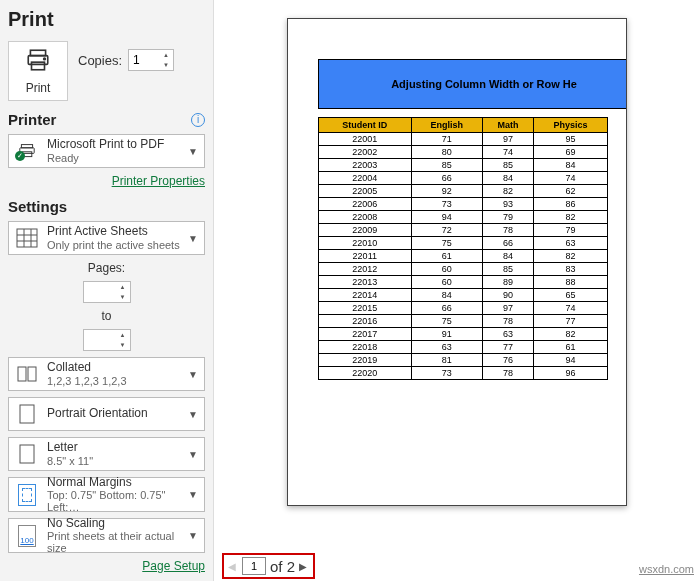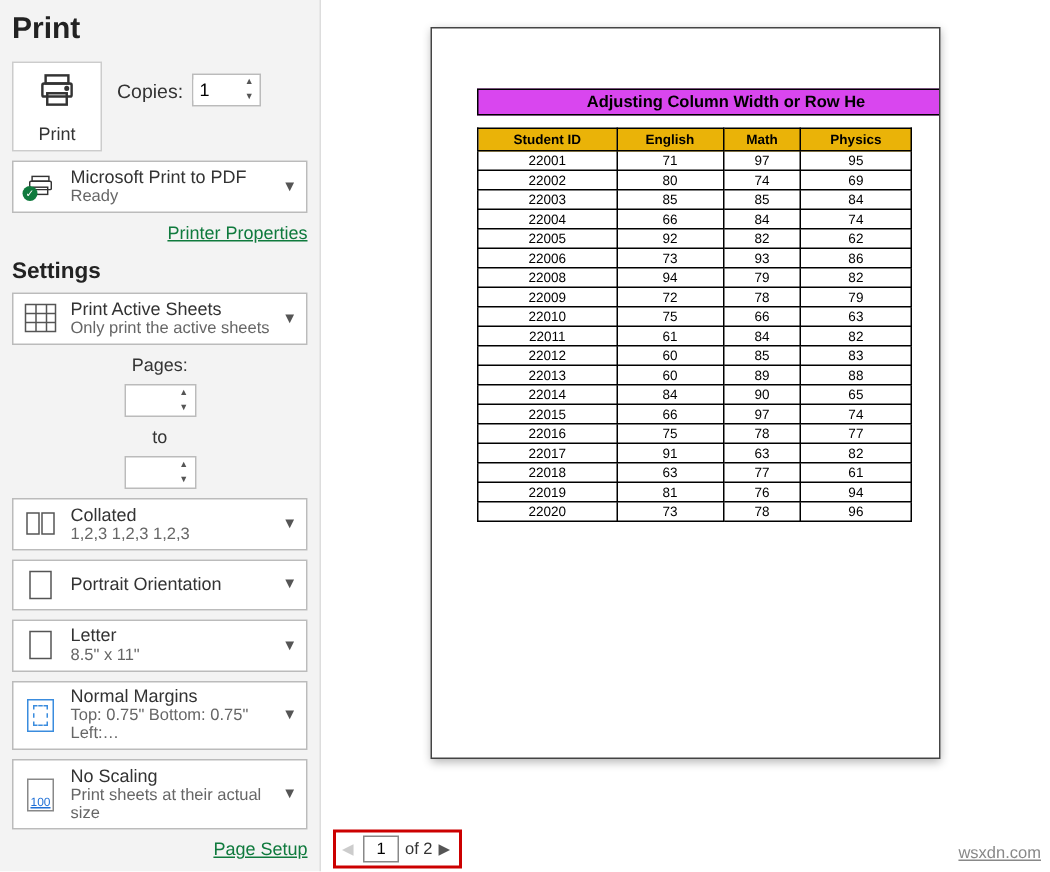--- a/index.html
+++ b/index.html
@@ -23,30 +23,30 @@
 .dropdown .text-slot { flex: 1; display: flex; flex-direction: column; line-height: 1.1; }
 .dropdown .line1 { font-size: 12px; color: #333; }
 .dropdown .line2 { font-size: 11px; color: #666; }
 .chev { font-size: 10px; color: #555; }
 .link { color: #0f7a3d; font-size: 12px; text-align: right; text-decoration: underline; cursor: pointer; }
 .pages-row { display: flex; align-items: center; gap: 6px; font-size: 12px; color:#333;flex-direction:column; }
 .pages-row .num-input { width: 48px; }
 .right-panel { flex: 1; background: #fff; position: relative; display:flex; flex-direction:column; }
 .preview-area { flex:1; display:flex; align-items:flex-start; justify-content:center; padding:18px 10px 0 10px; overflow:hidden; }
 .page { width: 340px; height: 488px; border: 1px solid #444; box-shadow: 0 2px 6px rgba(0,0,0,0.3); background:#fff; padding: 40px 0 20px 30px; overflow:hidden; }
-.sheet-title { background: #d946ef; color: #000; font-size: 11px; font-weight: 700; text-align:center; padding: 2px; border: 1px solid #000; width: 332px; }
+.sheet-title { background: #3b82f6; color: #000; font-size: 11px; font-weight: 700; text-align:center; padding: 18px; border: 1px solid #000; width: 332px; }
 .table { width: 290px; border-collapse: collapse; font-size: 9px; margin-top: 8px; }
 .table th { background: #eab308; border: 1px solid #000; padding: 2px 4px; font-weight:700; }
 .table td { border: 1px solid #000; padding: 1px 4px; text-align:center; }
 .pager { height: 30px; display:flex; align-items:center; padding: 0 8px; gap:4px; }
 .pager-box { border: 2px solid #c00; padding: 2px 4px; display:flex; align-items:center; gap:4px; }
 .arrow { width: 10px; font-size: 10px; color:#555; cursor:pointer; }
 .arrow.disabled { color:#ccc; }
 .page-input { width: 24px; height: 18px; border:1px solid #888; text-align:center; font-size:11px; }
-.page-total { font-size: 11px; color:#333; }
+.page-total { font-size: 15px; color:#333; }
 .watermark { position:absolute; right:6px; bottom:6px; font-size:11px; color:#888;text-decoration:underline; }
 .printer-ok { position:relative; width:20px; height:16px; }
 .printer-ok svg { width:20px; height:16px; }
 .check { position:absolute; left:-2px; bottom:-2px; width:10px; height:10px; background:#0f7a3d; border-radius:50%; color:#fff; font-size:7px; display:flex; align-items:center; justify-content:center; }
 .margin-icon { width:18px; height:22px; border:1px solid #3a8cde; position:relative; }
 .margin-icon::after { content:""; position:absolute; inset:3px; border:1px dashed #3a8cde; }
 .no-scale-icon { width:18px; height:22px; border:1px solid #888; font-size:8px; color:#1e6fd6; display:flex; align-items:flex-end; justify-content:center; padding-bottom:1px;text-decoration:underline; }
 </style>
 </head>
 <body>
@@ -71,20 +71,24 @@
       <div class="num-input">
         <input value="1" style="">
         <div class="spin">
             <div>▲</div>
             <div>▼</div>
           </div>
       </div>
     </div>
   </div>
 
+  <div class="section-hdr">
+    <h2>Printer</h2>
+    <span class="info-icon">i</span>
+  </div>
   <div class="dropdown">
     <div class="icon-slot">
       <div class="printer-ok">
         <svg viewBox="0 0 24 20" fill="none" stroke="#333" stroke-width="1.2">
             <rect x="5" y="2" width="14" height="4"></rect>
             <rect x="3" y="6" width="18" height="7" rx="1"></rect>
             <rect x="6" y="11" width="12" height="6"></rect>
           </svg>
         <span class="check">✓</span>
       </div>

